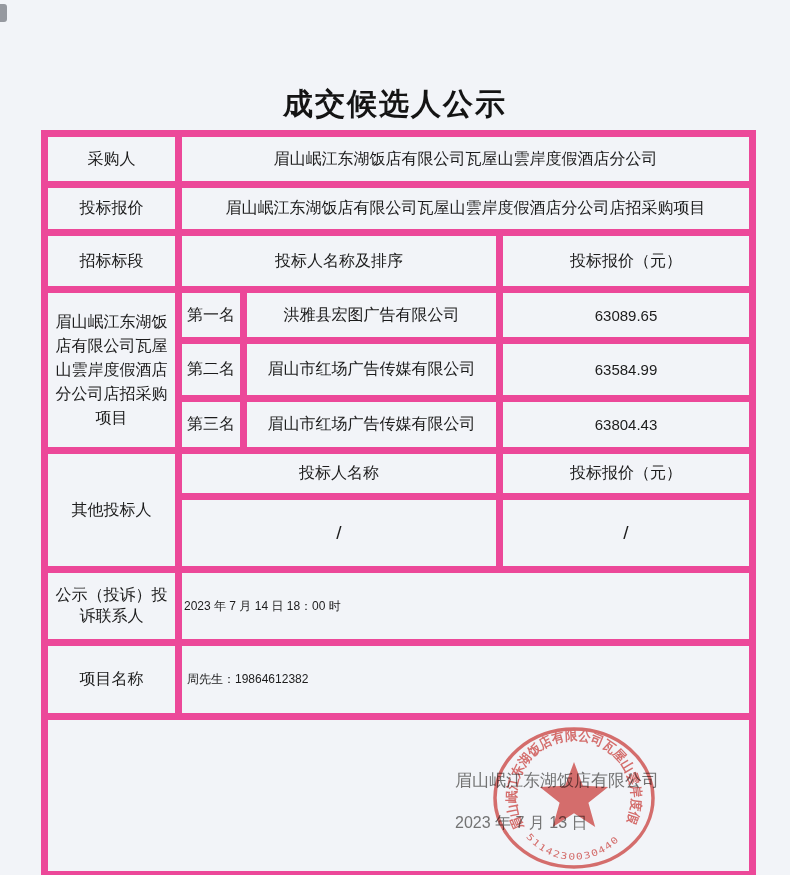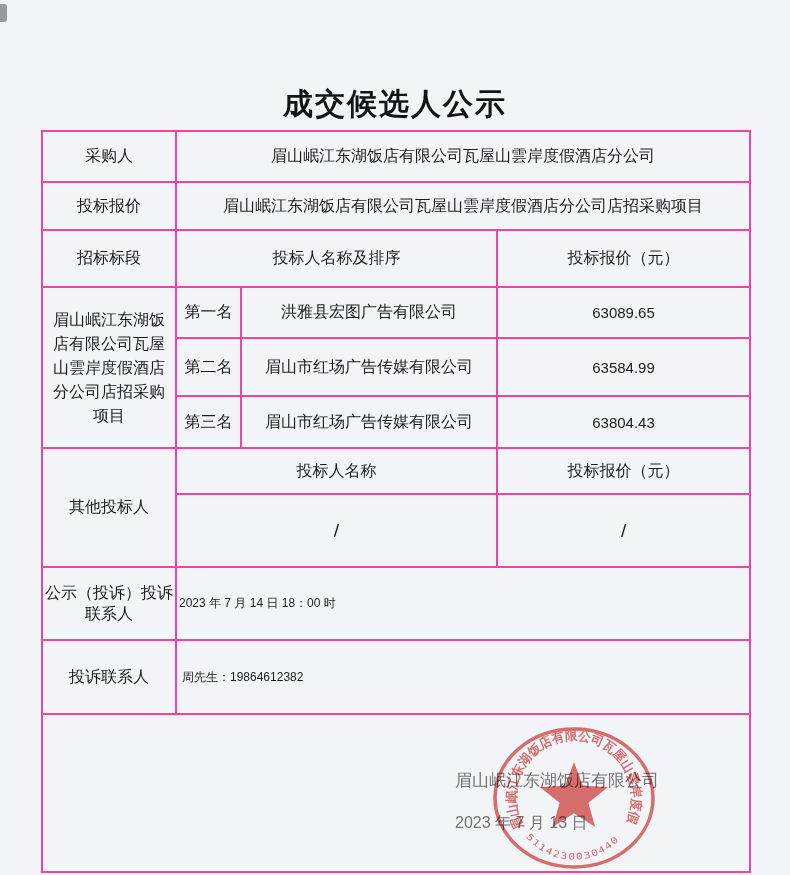--- a/index.html
+++ b/index.html
@@ -22,21 +22,21 @@
     margin:0;text-align:center;
     font-size:30px;font-weight:bold;letter-spacing:2px;color:#141414;
   }
   table.doc-table{
     position:absolute;left:41px;top:130px;width:708px;height:741px;
     border-collapse:collapse;table-layout:fixed;
     border:2px solid #2e2e2e;
     font-size:16px;
   }
   td{
-    border:2px solid #ec4899;
+    border:7px solid #ec4899;
     text-align:center;vertical-align:middle;
     padding:0;overflow:hidden;
   }
   td.left{text-align:left;}
   td.label{font-size:16px;}
   td.project-cell{font-size:16px;line-height:24px;padding:0 3px;}
   td.num{
     font-family:"Liberation Sans","DejaVu Sans",sans-serif;
     font-size:15px;
   }
@@ -121,21 +121,21 @@
     </tr>
     <tr style="height:73px">
       <td colspan="2" class="slash">/</td>
       <td class="slash">/</td>
     </tr>
     <tr style="height:73px">
       <td class="label">公示（投诉）投诉联系人</td>
       <td colspan="3" class="left mixed deadline-value">2023 年 7 月 14 日 18：00 时</td>
     </tr>
     <tr style="height:74px">
-      <td class="label">投诉联系人</td>
+      <td class="label">项目名称</td>
       <td colspan="3" class="left mixed contact-value">周先生：19864612382</td>
     </tr>
     <tr style="height:158px">
       <td colspan="4" class="sig-cell"></td>
     </tr>
   </tbody>
     </table>
 
   <div class="sig-block">
     <div>眉山岷江东湖饭店有限公司</div>

